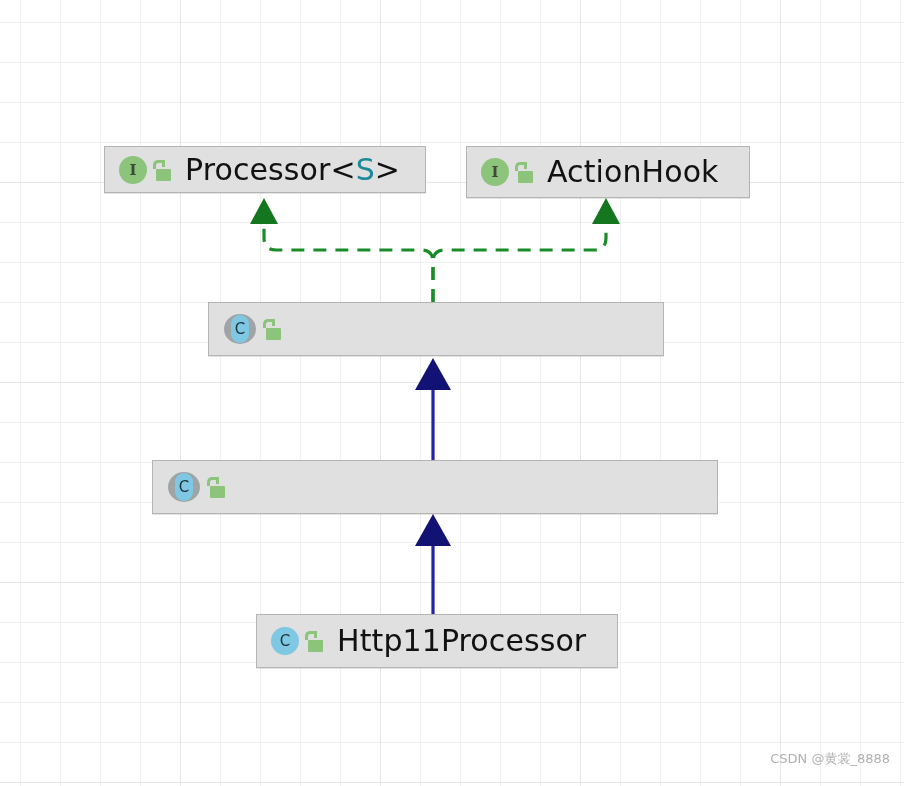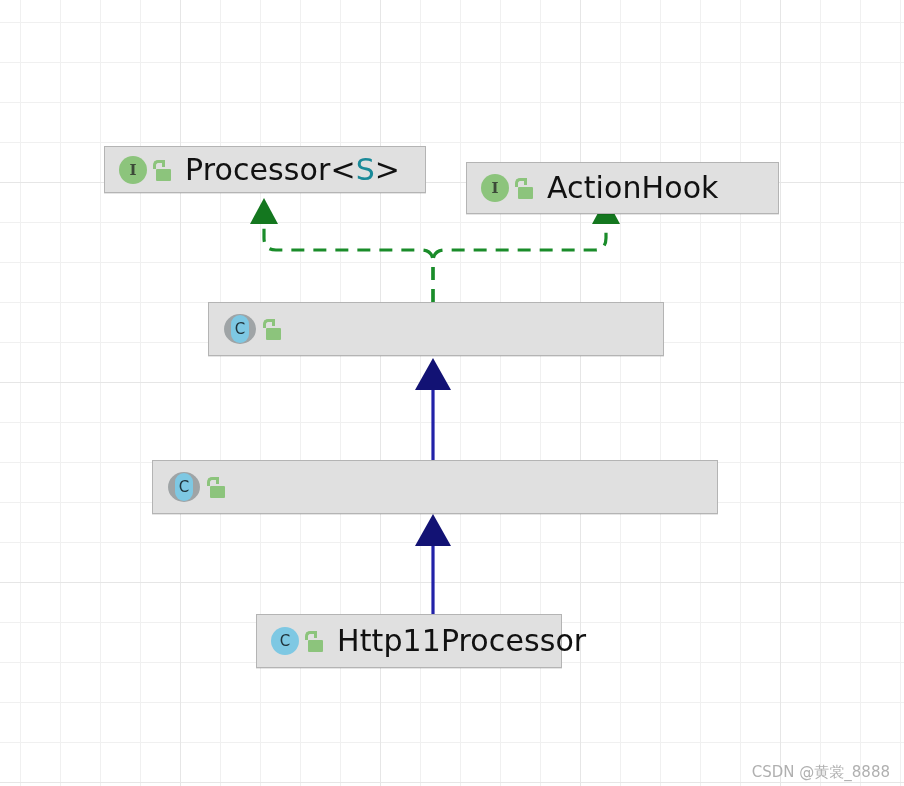--- a/index.html
+++ b/index.html
@@ -161,22 +161,22 @@
     content: "";
     position: absolute;
     left: 6px; top: -3px;
     width: 3px; height: 7px;
     background: #8cc47c;
   }
 
   #watermark {
     position: absolute;
     right: 14px;
-    bottom: 4px;
-    font-size: 15px;
+    bottom: 18px;
+    font-size: 13px;
     color: #b0b0b0;
     font-family: "DejaVu Sans", "Liberation Sans", sans-serif;
     white-space: nowrap;
   }
 </style>
 </head>
 <body>
 
 <div id="canvas">
 
@@ -207,21 +207,21 @@
 
   <div class="node" style="left:104px; top:146px; width:322px; height:47px;">
     <span class="icn icn-iface"></span>
     <span class="icn icn-lock">
       <span class="body"></span>
         <span class="shackle"></span>
     </span>
     <span class="node-label"><span>Processor</span><span class="angle">&lt;</span><span class="generic">S</span><span class="angle">&gt;</span></span>
   </div>
 
-  <div class="node" style="left:466px; top:162px; width:313px; height:52px;text-align:center;">
+  <div class="node" style="left:466px; top:146px; width:284px; height:52px;text-align:center;">
     <span class="icn icn-iface"></span>
     <span class="icn icn-lock">
       <span class="body"></span>
         <span class="shackle"></span>
     </span>
     <span class="node-label"><span>ActionHook</span><span class="angle"></span><span class="generic"></span><span class="angle"></span></span>
   </div>
 
   <div class="node" style="left:208px; top:302px; width:456px; height:54px;">
     <span class="icn icn-abstract">
@@ -240,21 +240,21 @@
       <span class="arcs"></span>
         <span class="core"></span>
         <span class="ch">C</span>
     </span>
     <span class="icn icn-lock">
       <span class="body"></span>
         <span class="shackle"></span>
     </span>
   </div>
 
-  <div class="node" style="left:256px; top:614px; width:306px; height:54px;">
+  <div class="node" style="left:256px; top:614px; width:362px; height:54px;">
     <span class="icn icn-class"></span>
     <span class="icn icn-lock">
       <span class="body"></span>
         <span class="shackle"></span>
     </span>
     <span class="node-label"><span>Http11Processor</span><span class="angle"></span><span class="generic"></span><span class="angle"></span></span>
   </div>
 
   <div id="watermark">CSDN @黄裳_8888</div>
 

